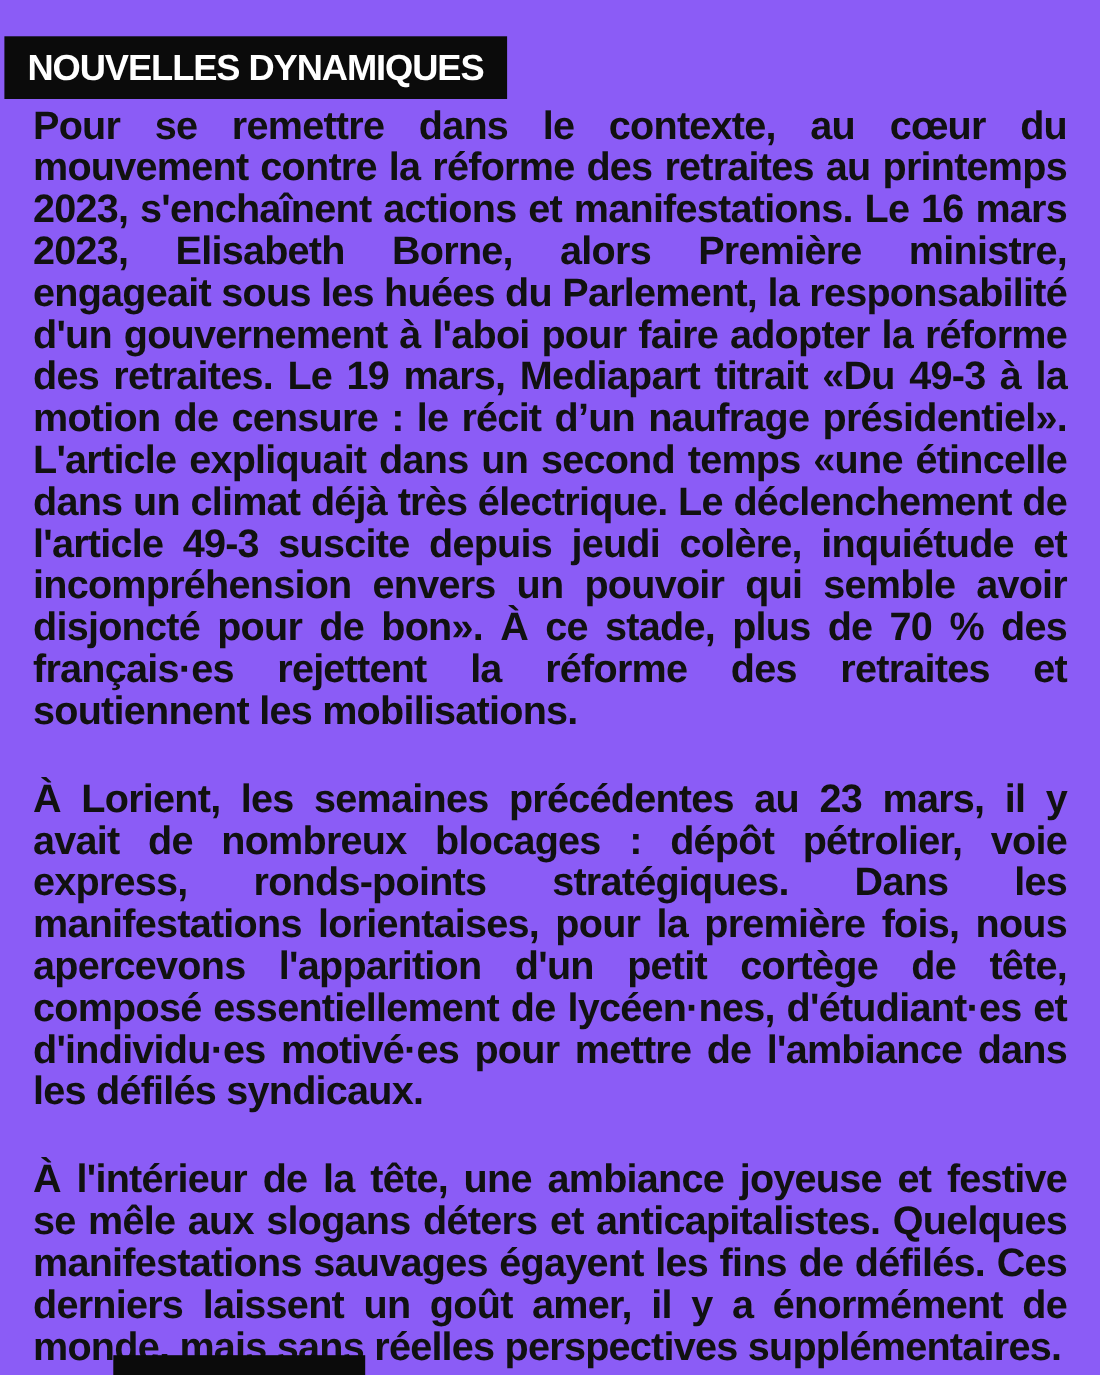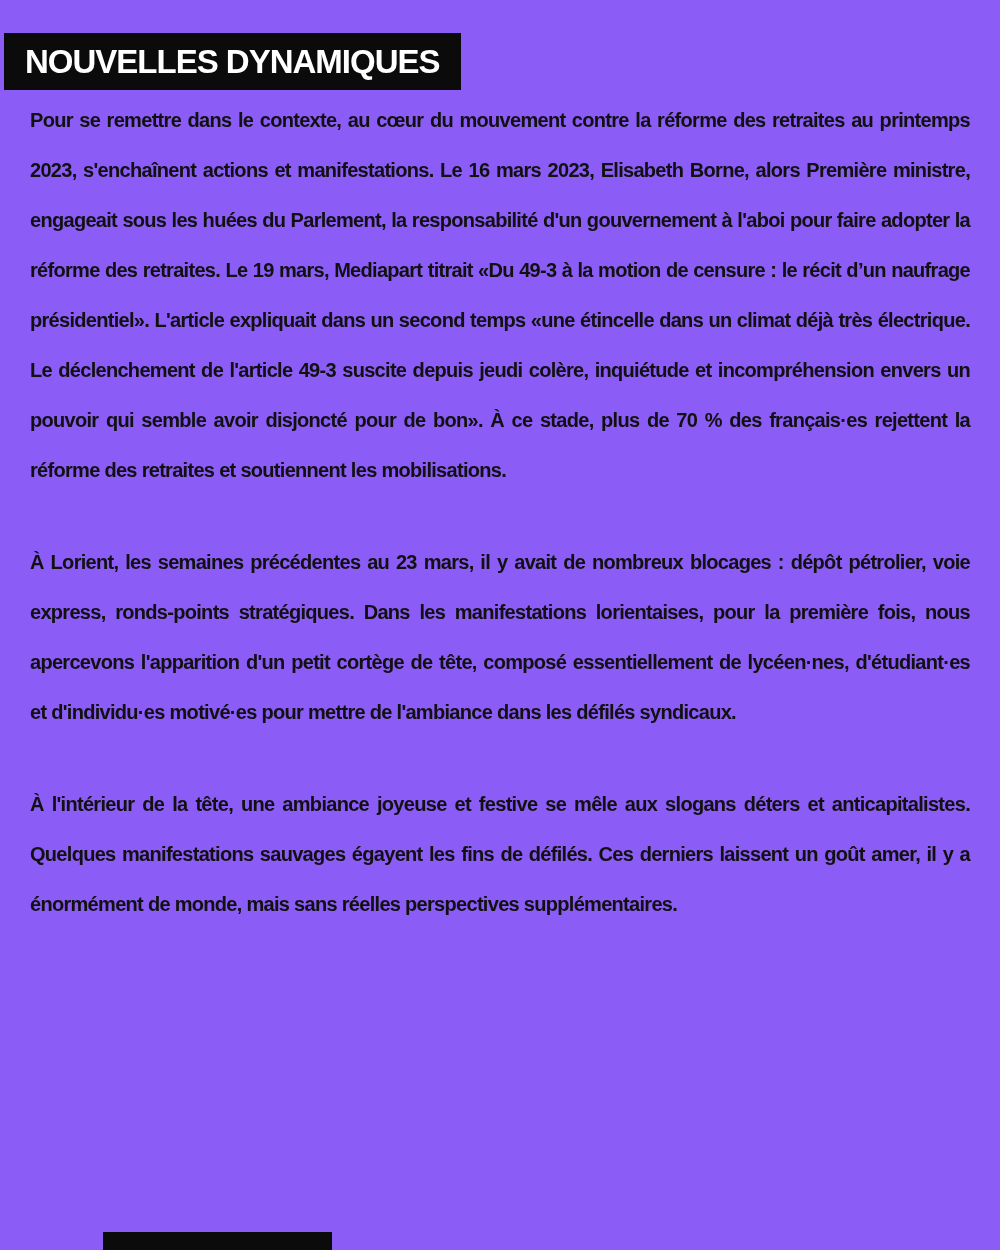--- a/index.html
+++ b/index.html
@@ -32,22 +32,22 @@
     font-size: 33px;
     font-weight: 700;
     letter-spacing: -1px;
   }
   .article {
     padding: 0 30px;
     margin-top: 5px;
   }
   .article p {
     margin: 0 0 42px 0;
-    font-size: 20px;
-    line-height: 50px;
+    font-size: 36px;
+    line-height: 38px;
     letter-spacing: -0.7px;
     text-align: justify;
     color: #111111;
   }
   .next-section-bar {
     position: absolute;
     left: 103px;
     bottom: 0;
     width: 229px;
     height: 18px;

